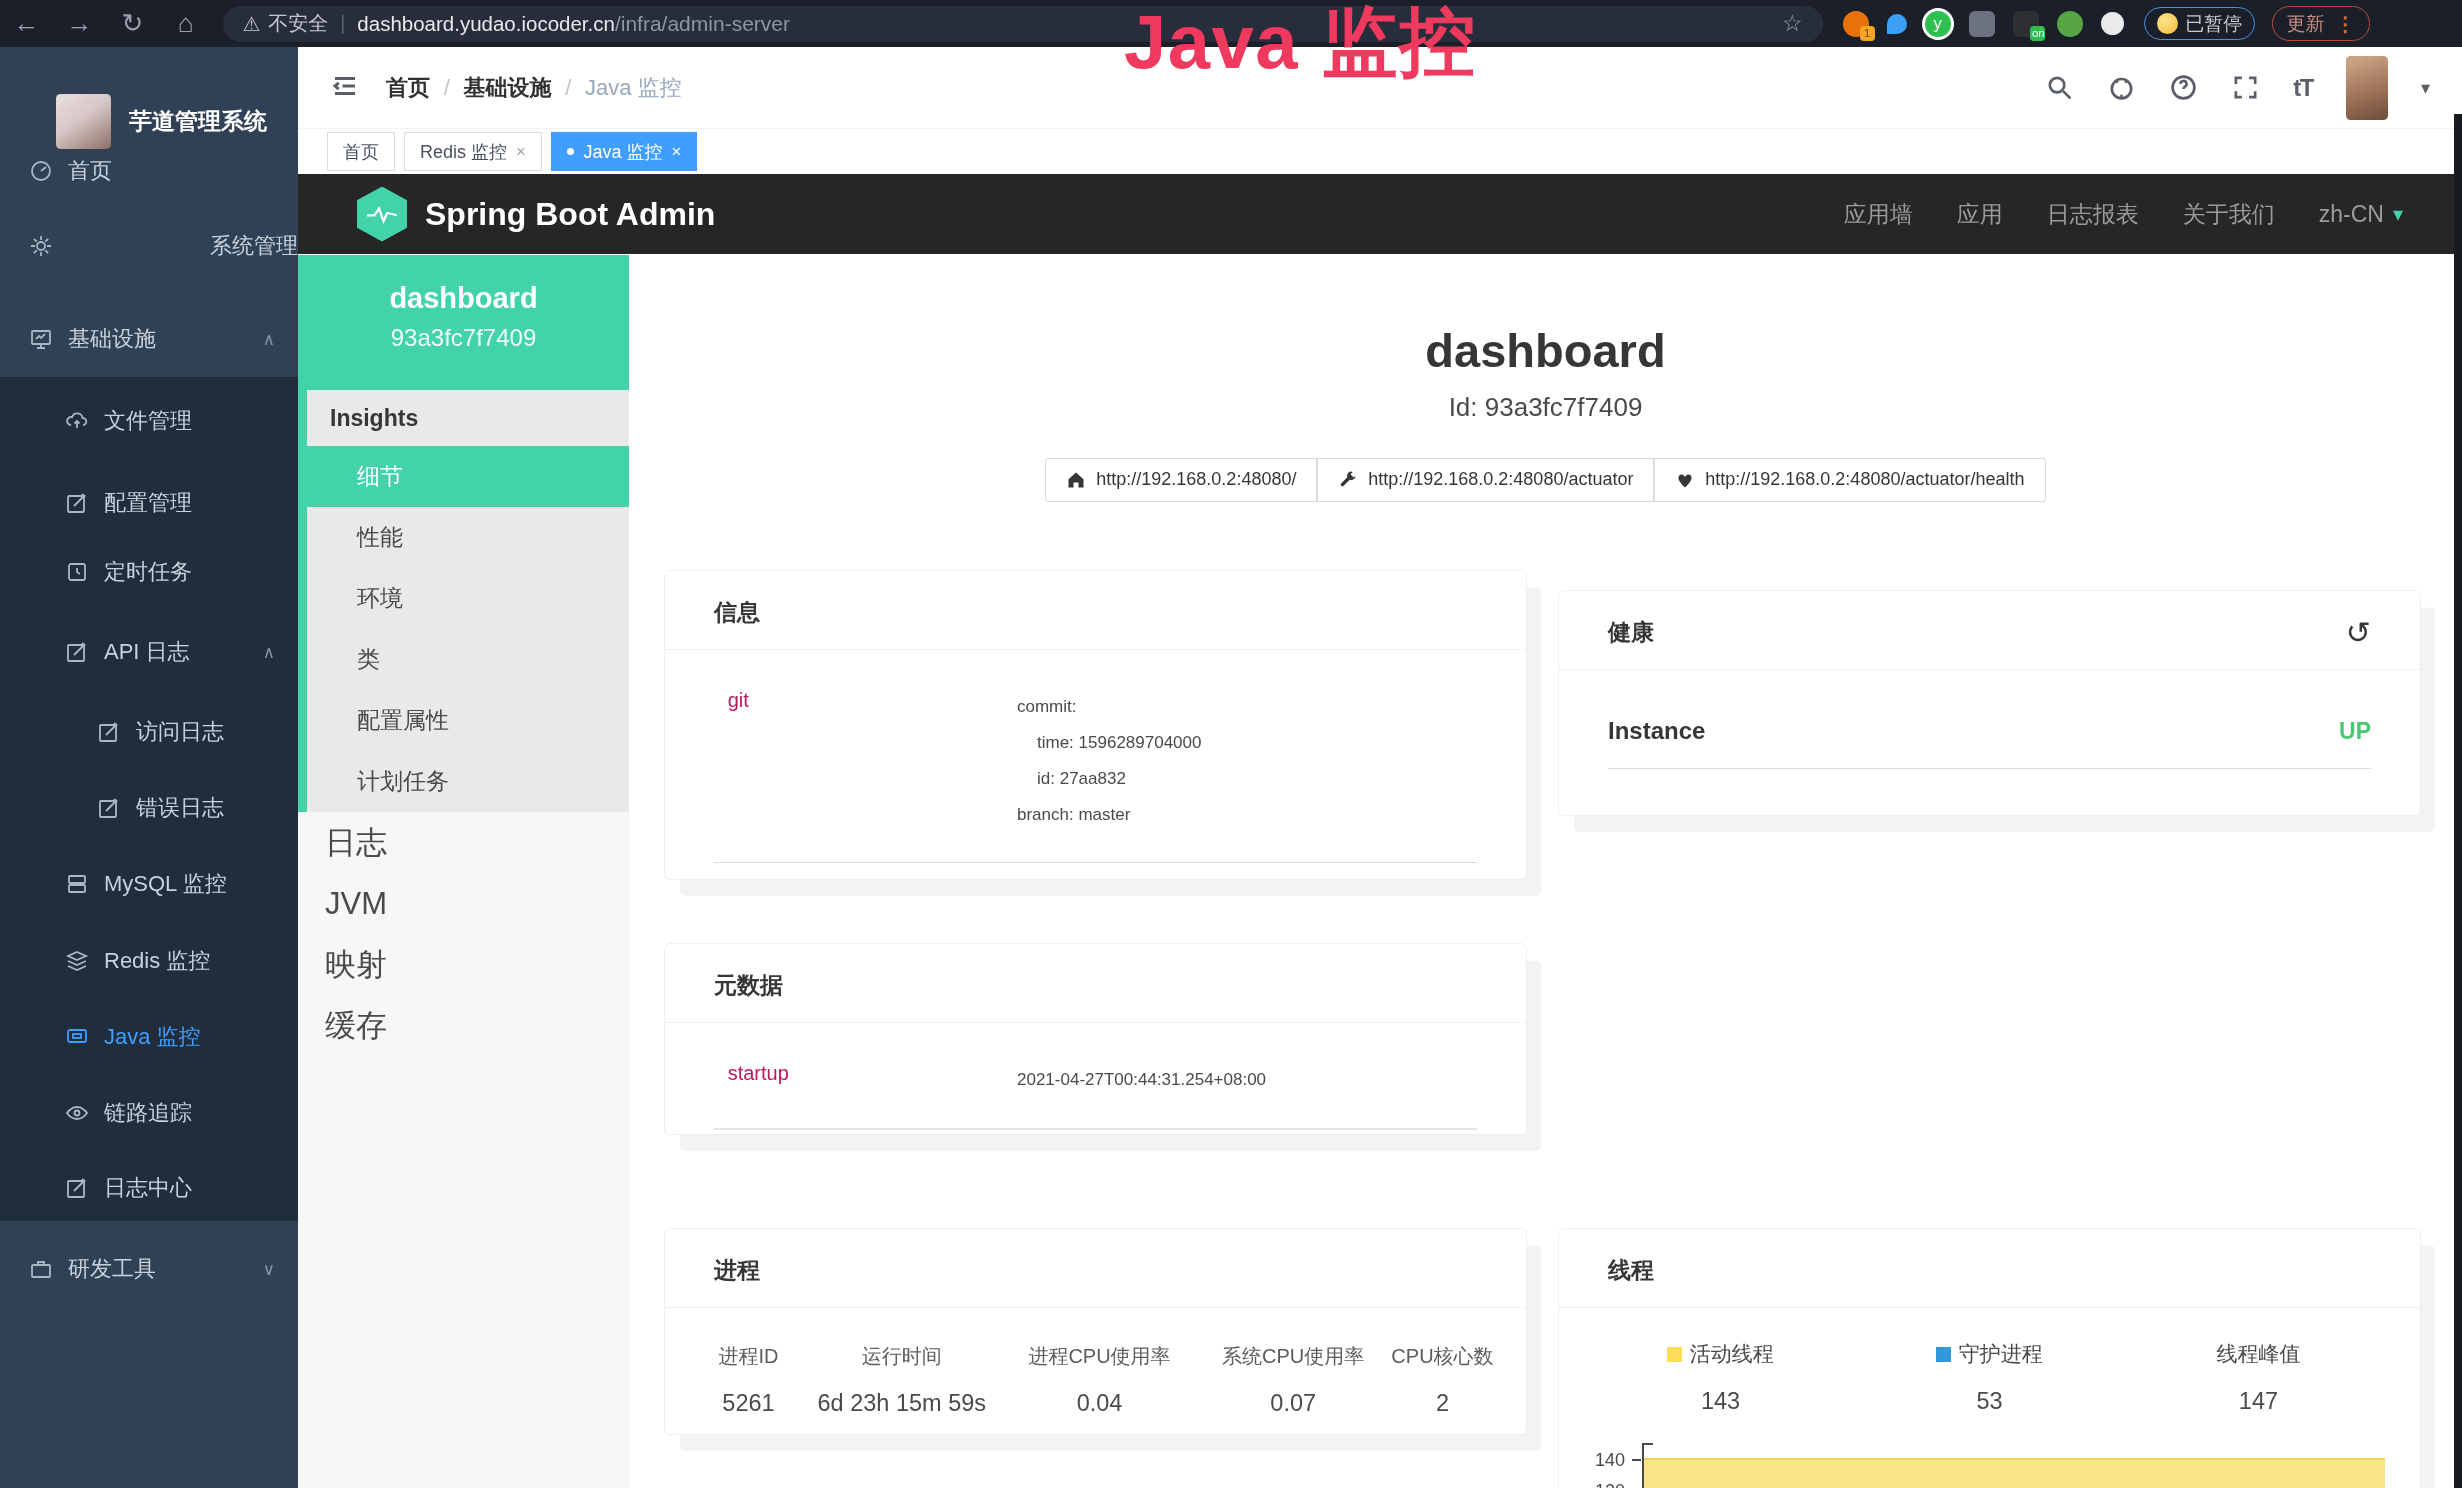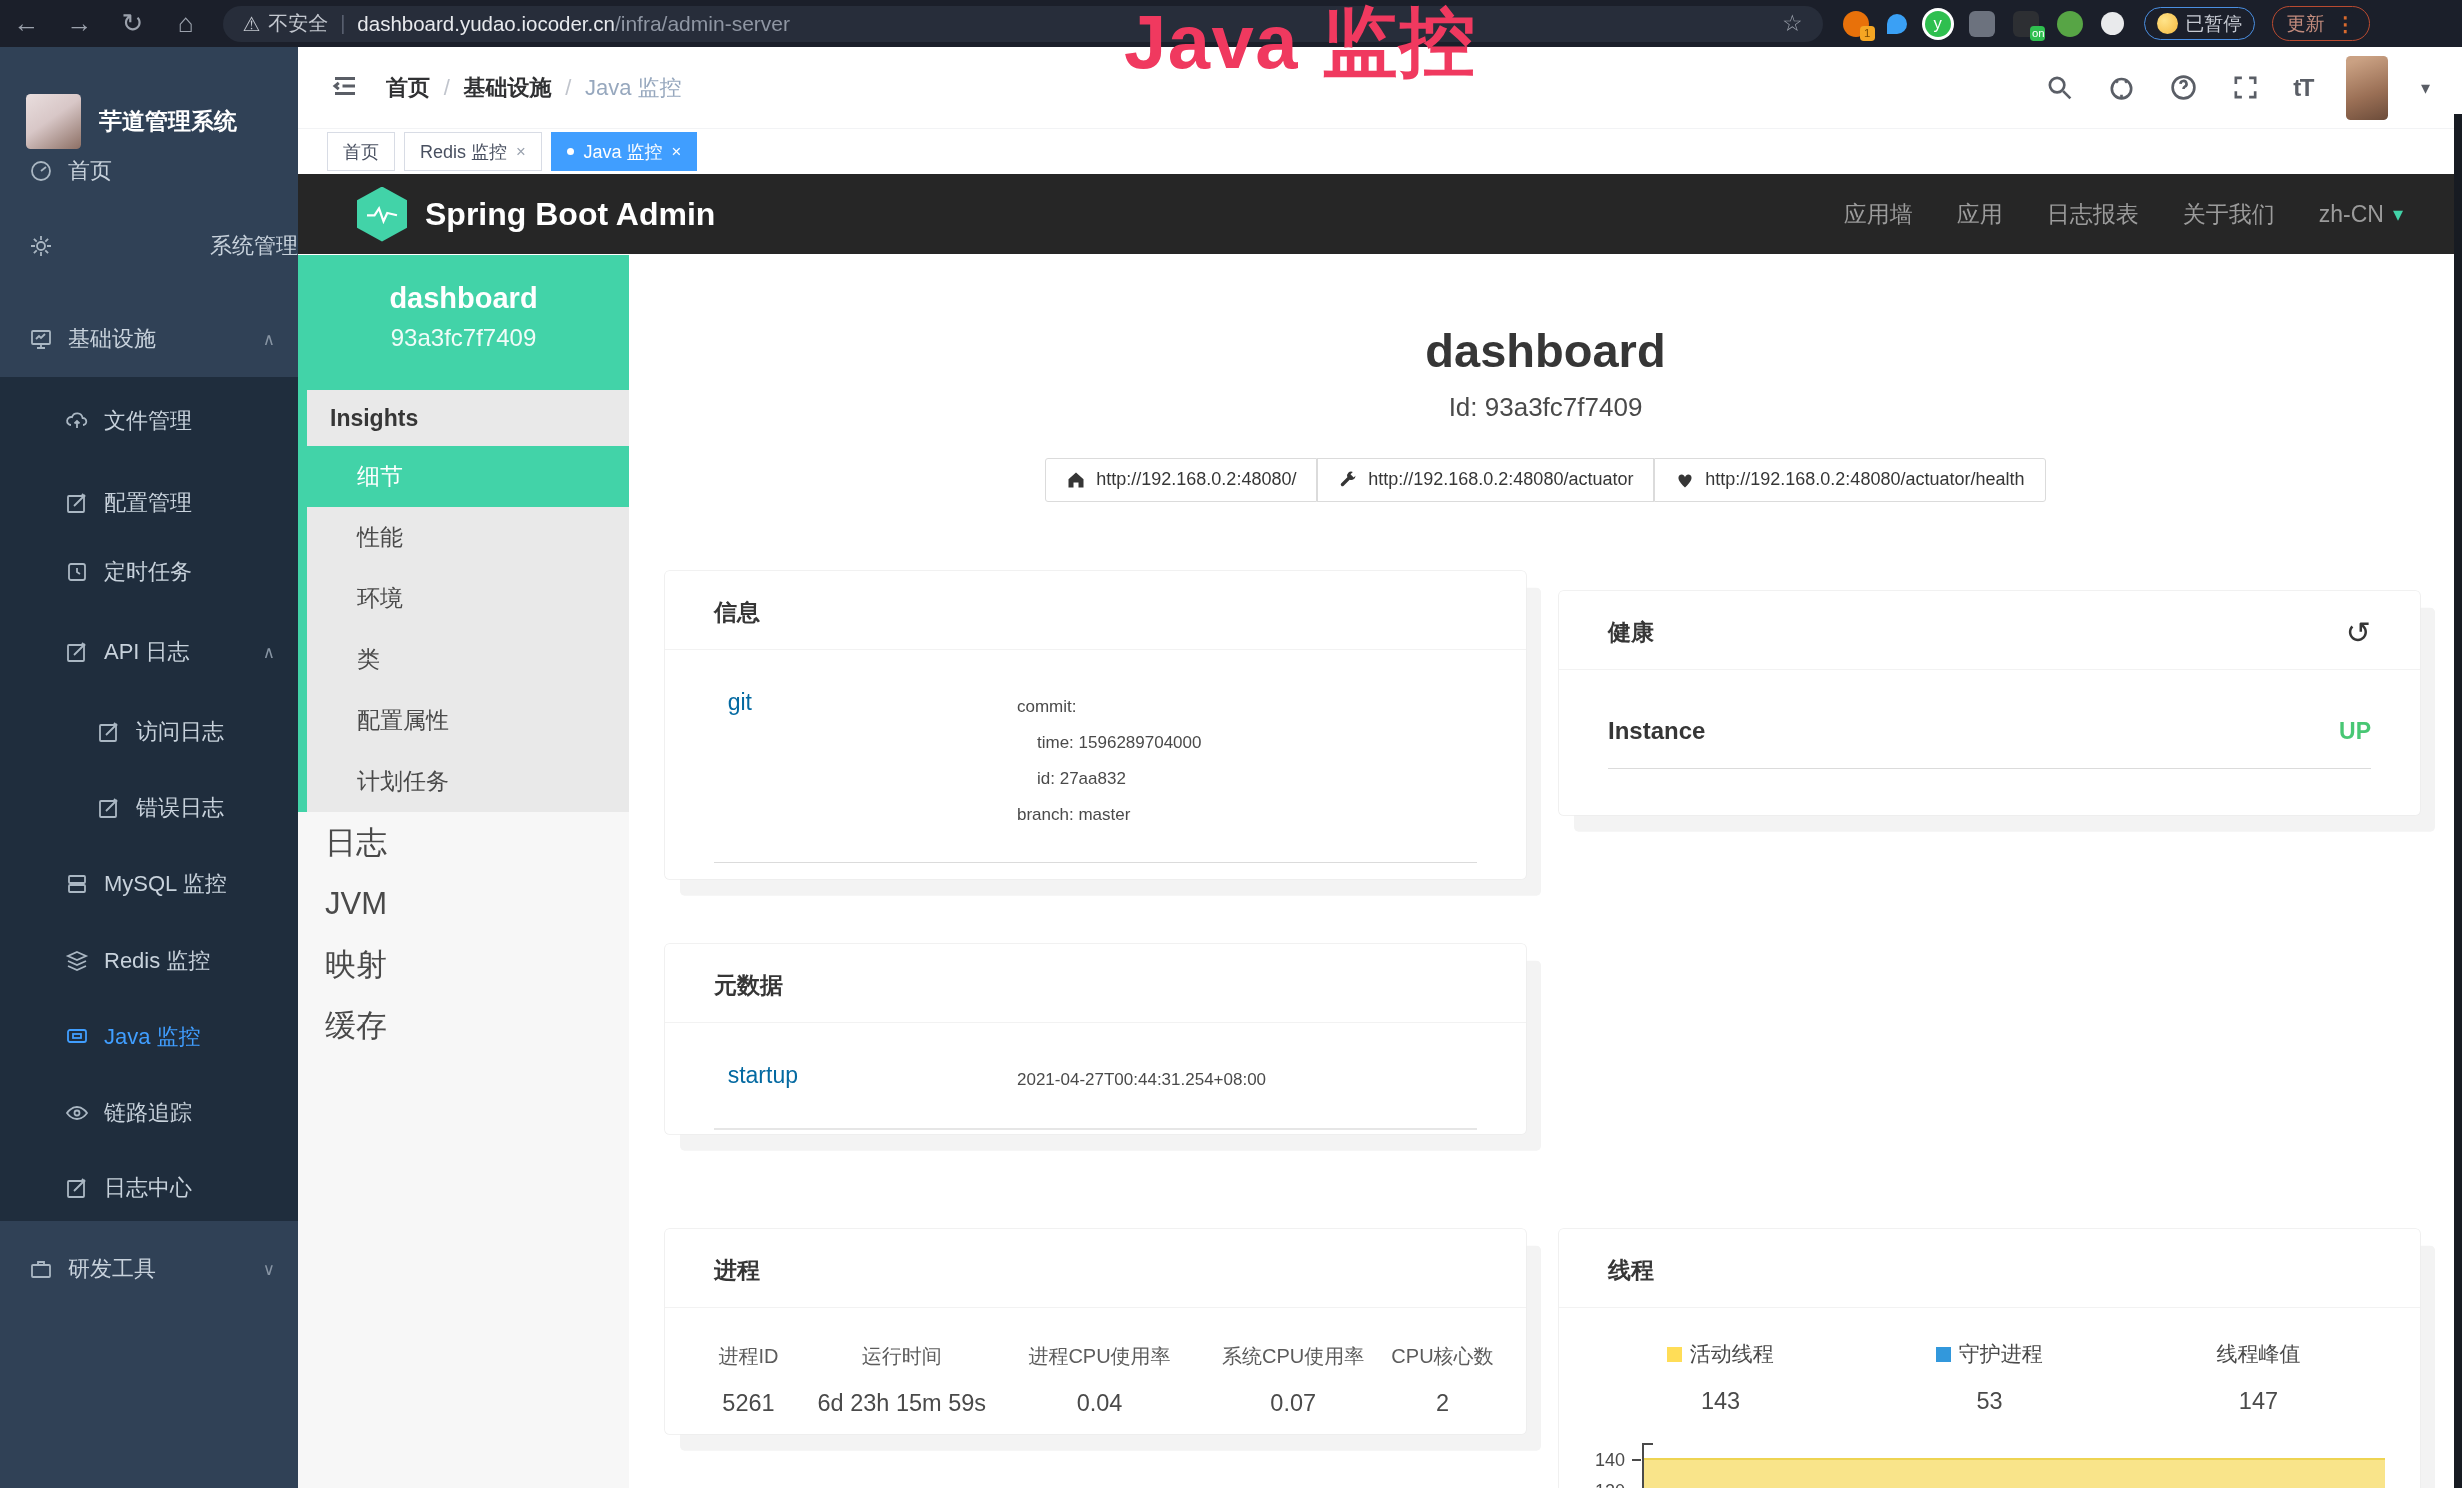--- a/index.html
+++ b/index.html
@@ -26,21 +26,21 @@
                  display:flex; align-items:center; gap:7.6px; padding:0 12px; }
   .face { width:21px; height:21px; border-radius:50%; background:radial-gradient(circle at 35% 35%, #ffe48a, #f5b83d); }
   .paused-pill span { font-size:19px; color:#c6cad2; }
   .update-pill { margin:0 15px 0 16.7px; height:35px; border:1.5px solid #b94a30; border-radius:17.4px;
                  display:flex; align-items:center; gap:10.6px; padding:0 13.7px; }
   .update-pill .u-label { font-size:19px; color:#c18a7c; }
   .update-pill .u-dots { font-size:20px; color:#d96a2e; font-weight:bold; }
 
   
   .main-sidebar { position:absolute; left:0; top:47px; width:298px; height:1442px; background:#304156; z-index:2; }
-  .ms-logo { position:absolute; top:29px; left:0; right:0; height:91px; display:flex; align-items:center; padding-left:26px; gap:18px; }
+  .ms-logo { position:absolute; top:29px; left:0; right:0; height:91px; display:flex; align-items:center; padding-left:56px; gap:18px; }
   .ms-avatar { width:55px; height:55px; border-radius:4.6px;
                background:linear-gradient(145deg,#e9dede 0%, #d8c7c7 45%, #8c6f64 100%); }
   .ms-title { color:#fff; font-size:23px; font-weight:bold; }
   .mi { position:absolute; left:0; right:0; height:50px; display:flex; align-items:center; gap:15px;
         color:#c8d2dc; font-size:22px; }
   .mi svg { width:24px; height:24px; stroke:#aab7c3; stroke-width:1.8; fill:none; flex:none; }
   .mi .chev { position:absolute; right:23px; font-size:16.7px; color:#8794a3; }
   .mi.lvl0 { padding-left:29px; }
   .mi.lvl1 { padding-left:65px; }
   .mi.lvl2 { padding-left:97px; }
@@ -110,21 +110,21 @@
   .link-btn:last-child { border-radius:0 3px 3px 0; }
   .link-btn svg { width:20px; height:20px; fill:#363636; }
 
   .card { position:absolute; width:861px; background:#fff; border-radius:4.6px;
           box-shadow:0 0 0 0.8px #ededed, 15px 16.7px 0 #f3f3f3; }
   .card-hd { display:flex; align-items:center; padding:26px 49px 21px; border-bottom:1.5px solid #f2f2f2; }
   .card-title { font-size:23px; font-weight:bold; color:#363636; }
   .hist { margin-left:auto; font-size:30px; color:#363636; line-height:1; }
 
   .kv { display:flex; border-bottom:0.8px solid #dbdbdb; padding-bottom:29px; }
-  .kv .k { width:303px; font-size:23px; color:#0369a1; padding-left:13.7px; flex:none; }
+  .kv .k { width:303px; font-size:20px; color:#be185d; padding-left:13.7px; flex:none; }
   .kv .v { font-size:17px; color:#4a4a4a; line-height:36px; }
   .v .ind { padding-left:20px; }
 
   .hrow { display:flex; align-items:center; border-bottom:0.8px solid #dbdbdb; padding-bottom:23px; }
   .hrow .hk { font-size:24px; font-weight:bold; color:#363636; }
   .hrow .hv { margin-left:auto; font-size:23px; font-weight:bold; }
 
   .trow { display:flex; text-align:center; }
   .pc0{width:14%;} .pc1{width:24%;} .pc2{width:25%;} .pc3{width:23%;} .pc4{width:14%;}
   .th { font-size:20px; color:#5c5c5c; }

